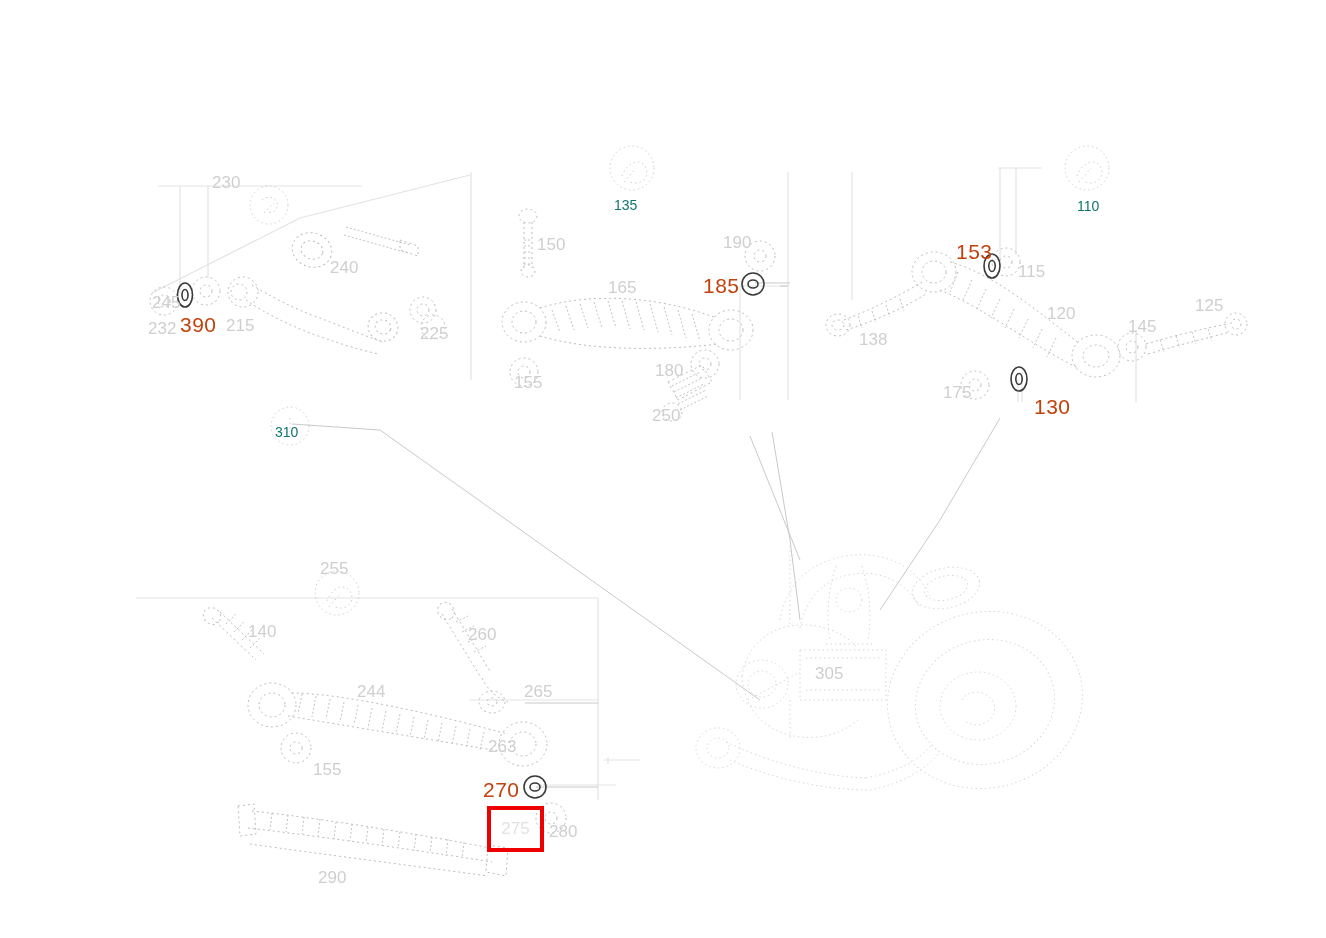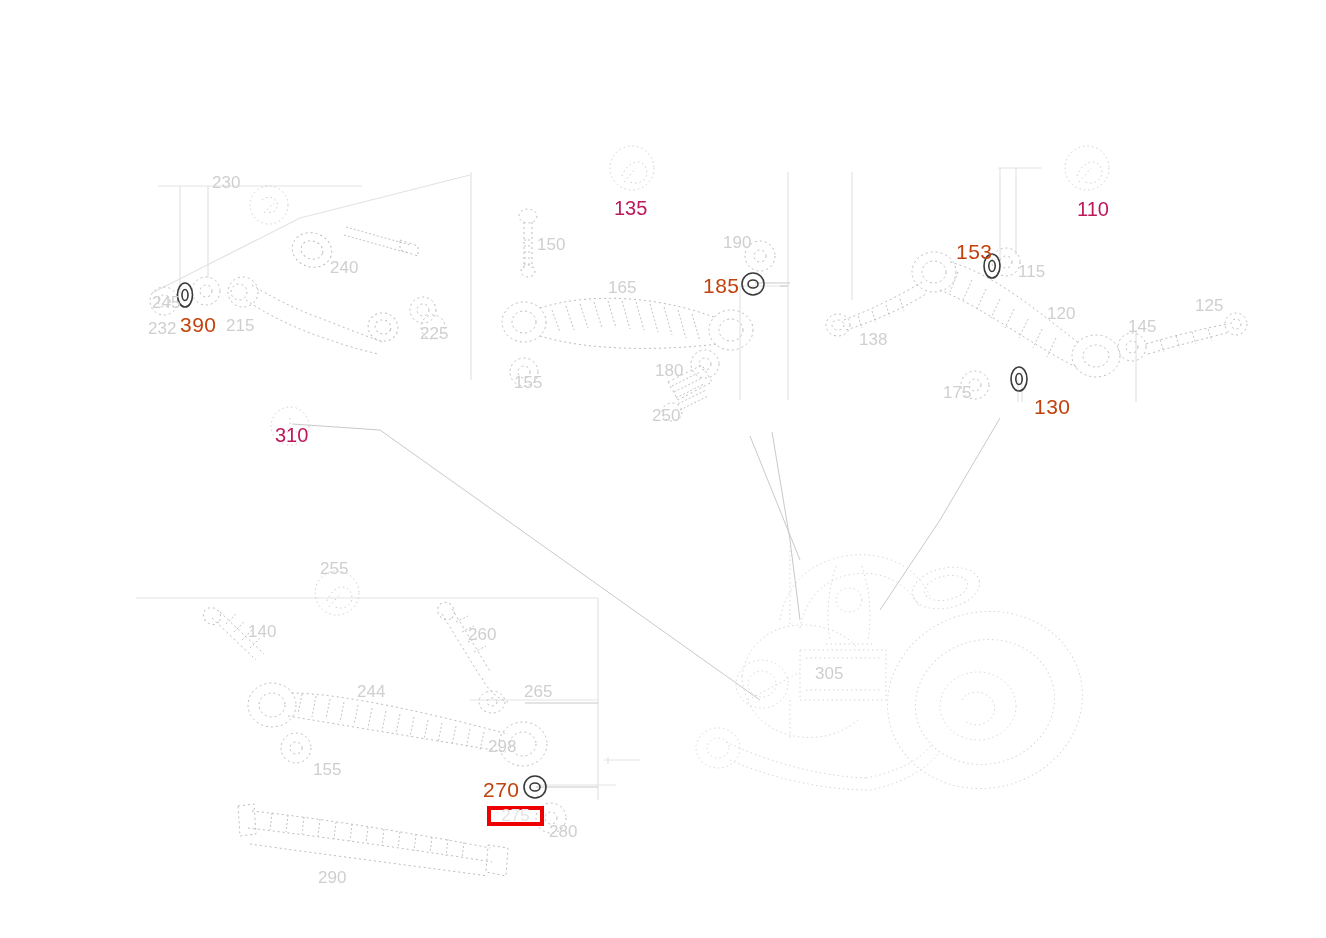--- a/index.html
+++ b/index.html
@@ -15,21 +15,21 @@
     position:absolute;
     font-family:"Liberation Sans", sans-serif;
     white-space:nowrap;
     line-height:1;
     -webkit-font-smoothing:none;
   }
   
   .lbl.faint{color:#cfcfcf;font-size:17px;}
   
   .lbl.bold{color:#c2410c;font-size:21px;letter-spacing:0.5px;}
-  .lbl.circlenum{color:#be185d;font-size:20px;}
+  .lbl.circlenum{color:#0f766e;font-size:14px;}
 
   .redbox{
     position:absolute;
     border:4px solid #ee0000;
     box-sizing:border-box;
     background:transparent;
   }
   .redbox .inner{
     position:absolute;left:0;top:0;right:0;bottom:0;
     display:flex;align-items:center;justify-content:center;
@@ -322,24 +322,24 @@
       <div class="lbl faint" style="left: 859px; top: 331px;">138</div>
       <div class="lbl faint" style="left: 943px; top: 384px;">175</div>
       <div class="lbl bold" style="left: 1034px; top: 396px;">130</div>
       <div class="lbl circlenum" style="left: 275px; top: 425px;">310</div>
       <div class="lbl faint" style="left: 320px; top: 560px;">255</div>
       <div class="lbl faint" style="left: 248px; top: 623px;">140</div>
       <div class="lbl faint" style="left: 468px; top: 626px;">260</div>
       <div class="lbl faint" style="left: 508px; top: 683px; margin-left: 16px;">265</div>
       <div class="lbl faint" style="left: 357px; top: 683px;">244</div>
       <div class="lbl faint" style="left: 313px; top: 761px;">155</div>
-      <div class="lbl faint" style="left: 488px; top: 738px;">298</div>
+      <div class="lbl faint" style="left: 488px; top: 738px;">263</div>
       <div class="lbl bold" style="left: 483px; top: 779px;">270</div>
       <div class="lbl faint" style="left: 549px; top: 823px;">280</div>
       <div class="lbl faint" style="left: 318px; top: 869px;">290</div>
       <div class="lbl faint" style="left: 815px; top: 665px;">305</div>
     </div>
 
-  <div class="redbox" id="redbox" style="left: 487px; top: 806px; width: 57px; height: 20px;">
+  <div class="redbox" id="redbox" style="left: 487px; top: 806px; width: 57px; height: 46px;">
     <span class="inner">275</span>
   </div>
 
 </div>
 
 </body></html>

